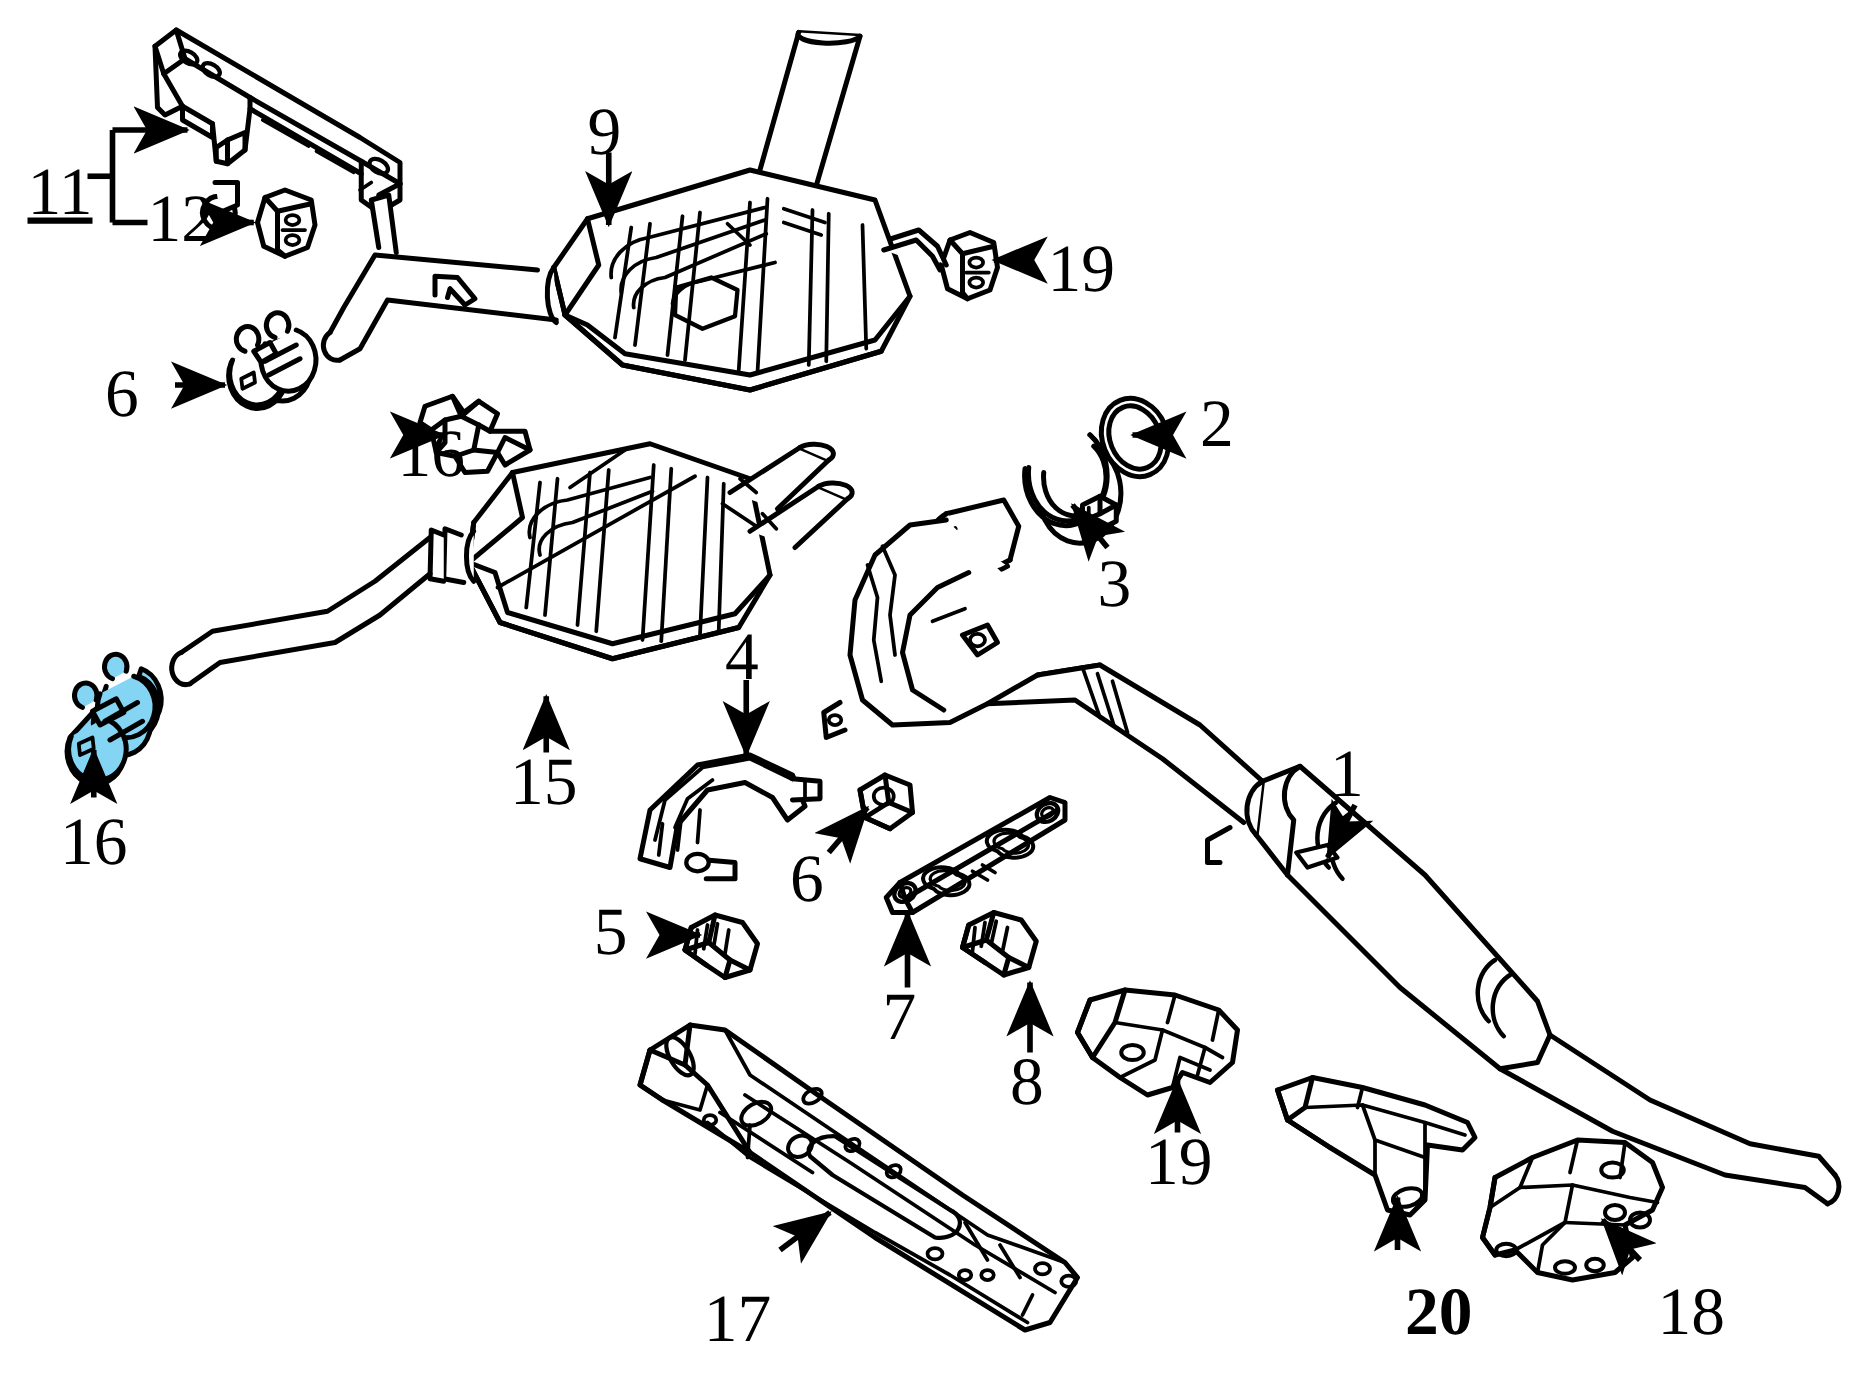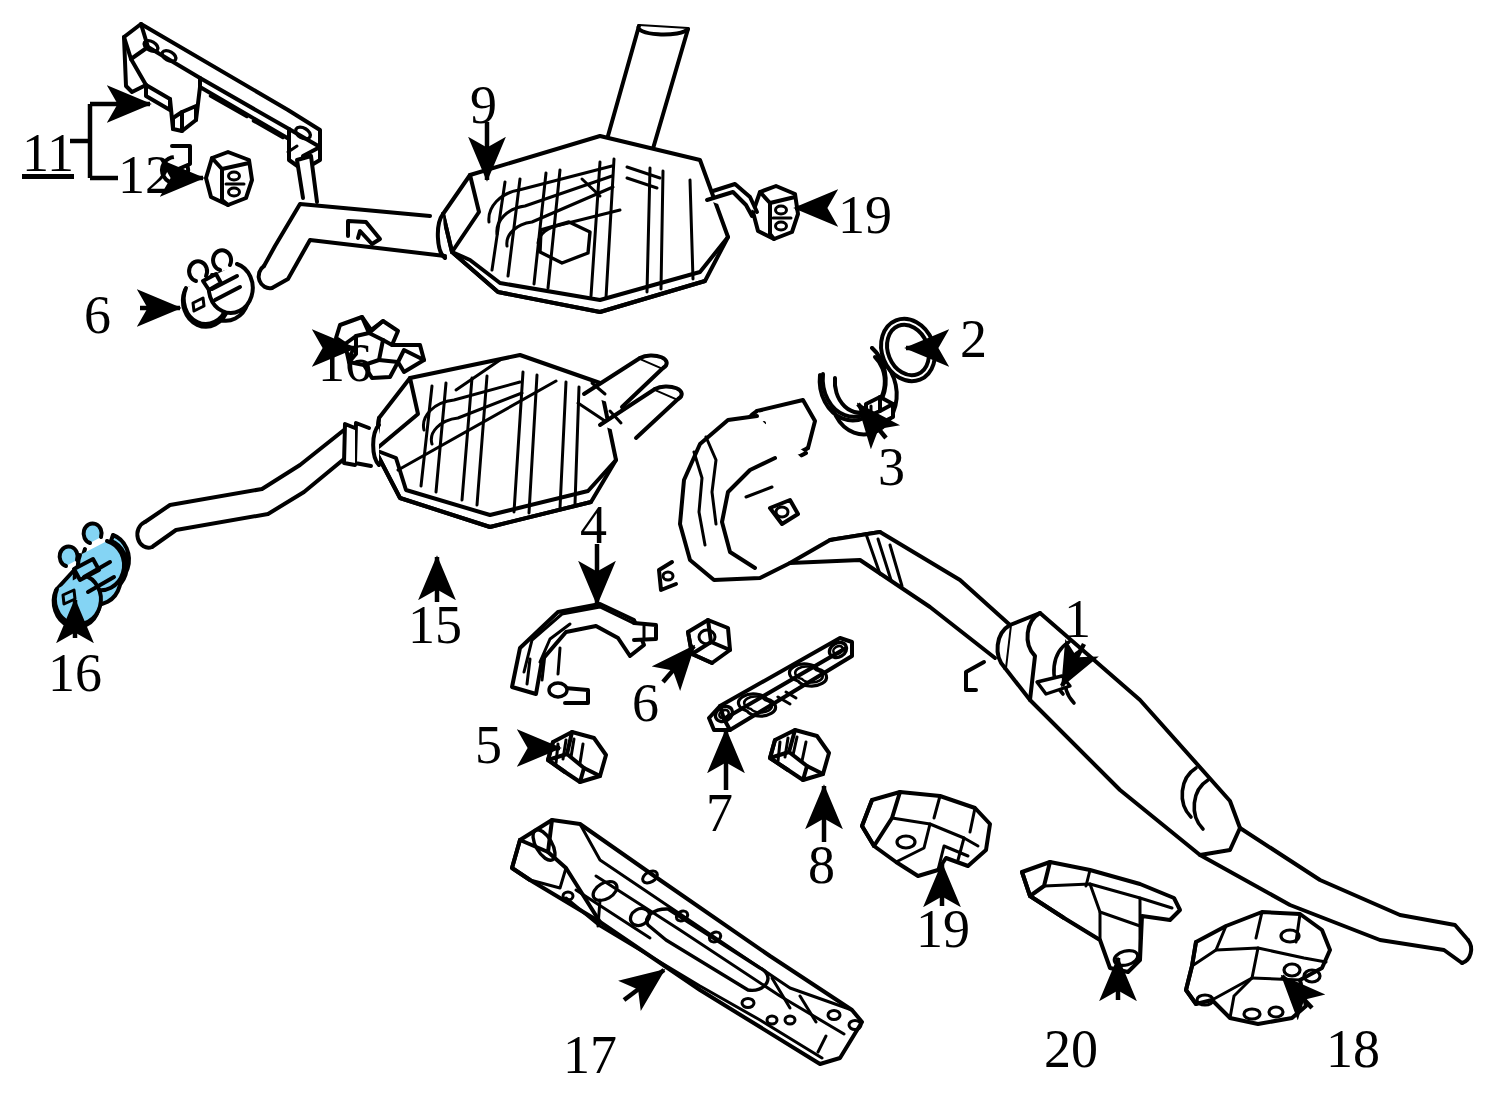--- a/index.html
+++ b/index.html
@@ -454,15 +454,15 @@
 <div class="callout" style="left:84px;top:288px;">6</div>
 <div class="callout" style="left:22px;top:126px;text-decoration:underline;">11</div>
 <div class="callout" style="left:118px;top:148px;">12</div>
 <div class="callout" style="left:838px;top:188px;">19</div>
 <div class="callout" style="left:408px;top:598px;">15</div>
 <div class="callout" style="left:48px;top:646px;">16</div>
 <div class="callout" style="left:270px;top:336px;margin-left:48px;">16</div>
 <div class="callout" style="left:563px;top:1028px;">17</div>
 <div class="callout" style="left:916px;top:902px;">19</div>
 <div class="callout" style="left:1326px;top:1022px;">18</div>
-<div class="callout" style="left:1044px;top:1022px;">20</div>
+<div class="callout" style="left:1124px;top:1022px;font-weight:bold;">20</div>
 
 </div>
 
 </body></html>

